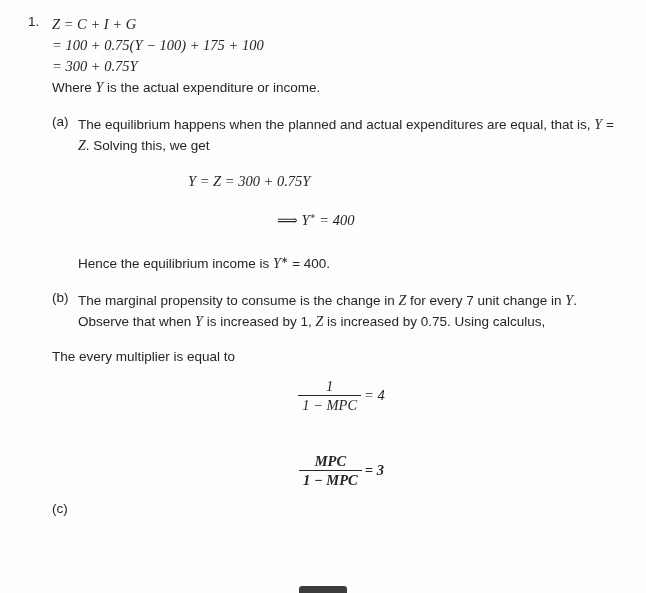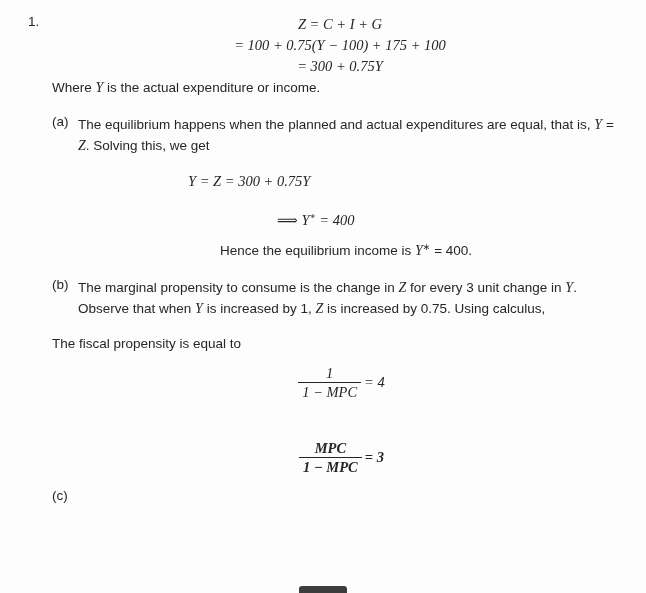--- a/index.html
+++ b/index.html
@@ -21,34 +21,34 @@
   .math {
     font-family: "Liberation Serif", "DejaVu Serif", serif;
     font-style: italic;
     font-size: 14.5px;
   }
   .mvar {
     font-family: "Liberation Serif", "DejaVu Serif", serif;
     font-style: italic;
     font-size: 14px;
   }
-  .center { text-align: center; }
+  .center { }
   .eq-block div { line-height: 21px; }
   sup { font-size: 9px; line-height: 0; }
   .tab-eq1 { margin-left: 110px; margin-top: 15px; line-height: 21px; }
   .tab-eq2 { margin-left: 199px; margin-top: 18px; line-height: 21px; }
   .eq-flex { display: flex; justify-content: center; align-items: center; }
   .frac { display: inline-flex; flex-direction: column; text-align: center; margin: 0 3px; }
   .frac span { padding: 0 4px; line-height: 18px; display: block; }
   .frac .den { border-top: 1.2px solid #262626; }
   .mt14 { margin-top: 14px; }
   .mt16 { margin-top: 16px; }
   .mt12 { margin-top: 12px; }
   .mt10 { margin-top: 10px; }
-  .mt9  { margin-top: 9px; text-align: center; }
+  .mt9  { margin-top: 22px; }
   .mt2  { margin-top: 2px; }
   .mt38 { margin-top: 38px; font-weight: bold; }
   .part-body { padding-right: 14px; }
   .taskbar-frag {
     position: absolute; bottom: 0; left: 299px;
     width: 48px; height: 7px;
     background: #3c3c3c;
     border-radius: 3px 3px 0 0;
   }
 </style>
@@ -75,26 +75,26 @@
           <p><span>The equilibrium happens when the planned and actual expenditures are equal, that is, </span><span class="mvar">Y</span><span> = </span><span class="mvar">Z</span><span>. Solving this, we get</span></p>
           <div class="math tab-eq1">Y = Z = 300 + 0.75Y</div>
           <div class="math tab-eq2"><span>⟹ </span><span>Y</span><sup>∗</sup><span> = 400</span></div>
           <p class="mt9"><span>Hence the equilibrium income is </span><span class="mvar">Y</span><sup>∗</sup><span> = 400.</span></p>
         </div>
       </div>
 
       <div class="row mt16">
         <div class="part-gutter">(b)</div>
         <div class="content part-body">
-          <p><span>The marginal propensity to consume is the change in </span><span class="mvar">Z</span><span> for every 3 unit change in </span><span class="mvar">Y</span><span>. Observe that when </span><span class="mvar">Y</span><span> is increased by 1, </span><span class="mvar">Z</span><span> is increased by 0.75. Using calculus,</span></p>
+          <p><span>The marginal propensity to consume is the change in </span><span class="mvar">Z</span><span> for every 7 unit change in </span><span class="mvar">Y</span><span>. Observe that when </span><span class="mvar">Y</span><span> is increased by 1, </span><span class="mvar">Z</span><span> is increased by 0.75. Using calculus,</span></p>
         </div>
       </div>
 
 
-      <p class="mt14"><span>The fiscal propensity is equal to</span></p>
+      <p class="mt14"><span>The every multiplier is equal to</span></p>
 
       <div class="eq-flex math mt10">
         <span class="frac">
           <span>1</span>
           <span class="den">1 − MPC</span>
         </span>
         <span> = 4</span>
       </div>
 
 

